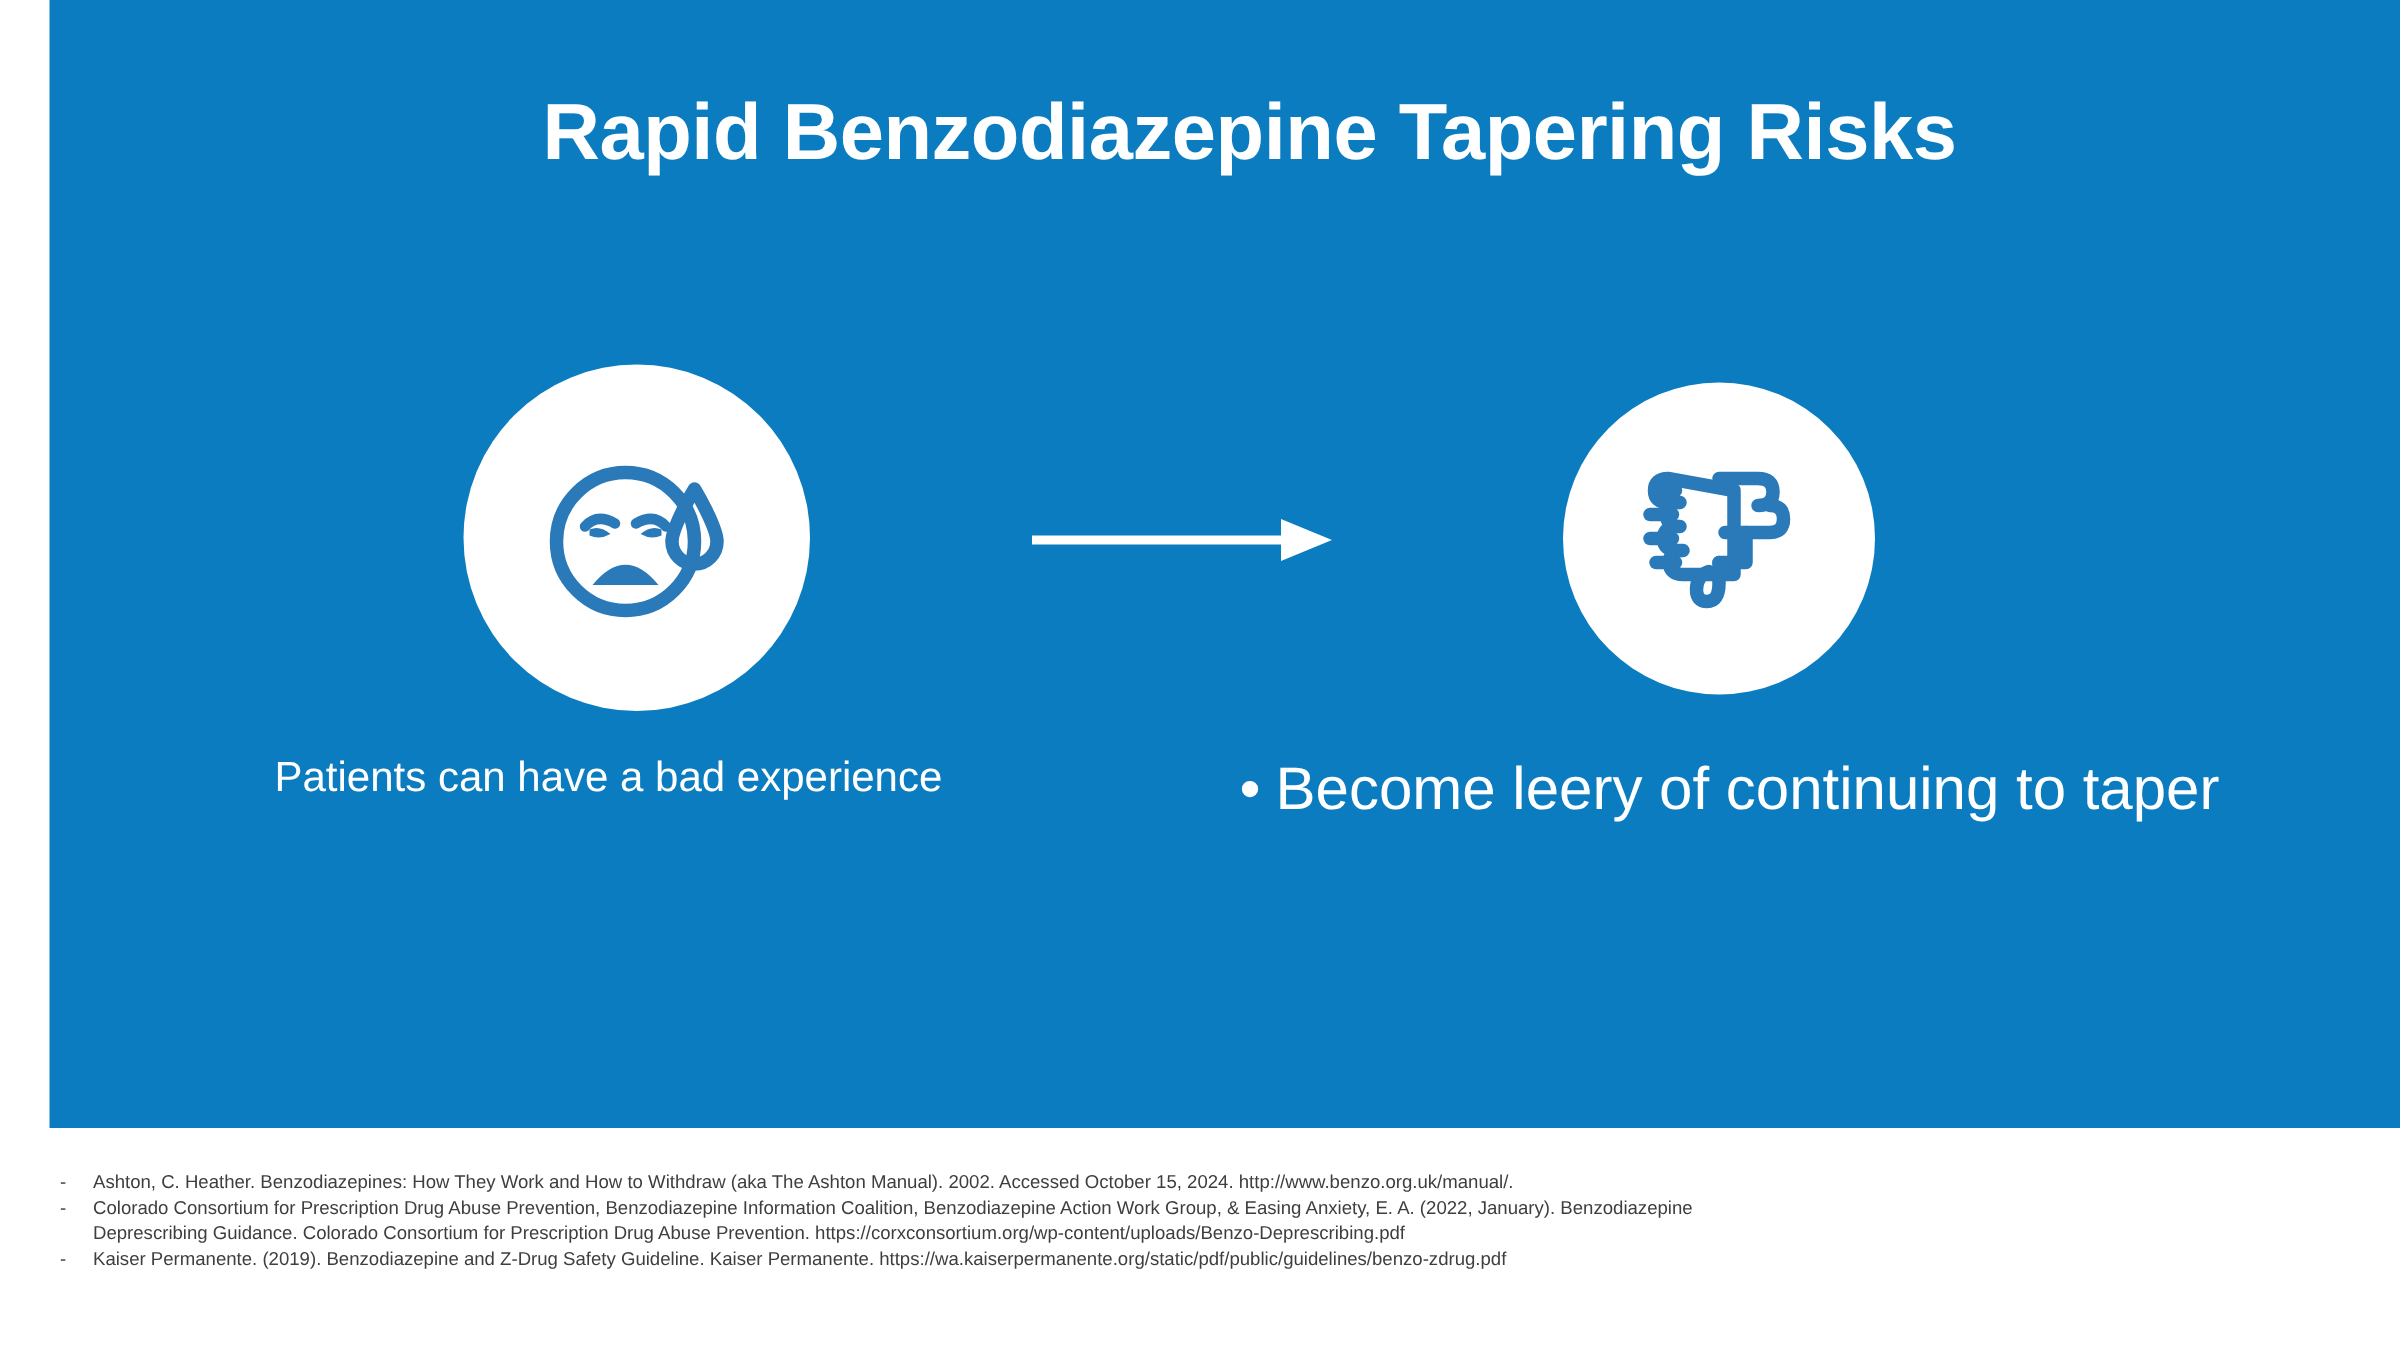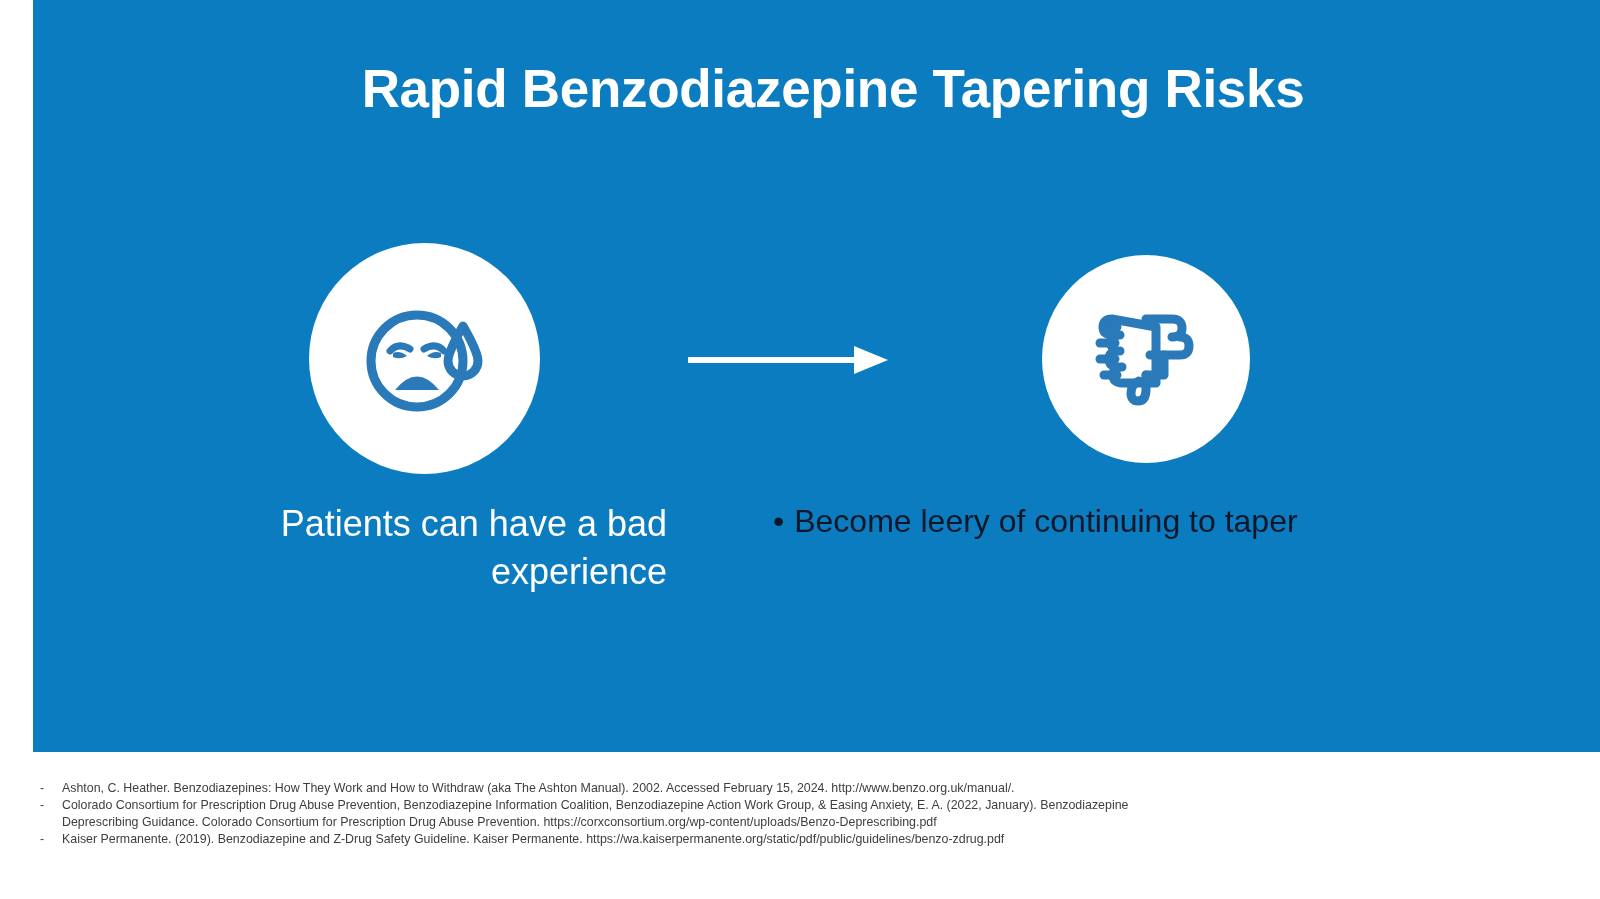--- a/index.html
+++ b/index.html
@@ -71,34 +71,34 @@
     top: 340px;
     width: 205px;
     height: 40px;
   }
   
   .caption-left {
     position: absolute;
     left: 150px;
     top: 500px;
     width: 484px;
-    text-align: right;
+    text-align: left;
     color: #ffffff;
-    font-size: 36px;
+    font-size: 28px;
     line-height: 1.32;
     font-family: "Liberation Sans", sans-serif;
   }
   .caption-right {
     position: absolute;
     left: 740px;
     top: 500px;
     width: 760px;
-    text-align: left;
-    color: #0f172a;
-    font-size: 32px;
+    text-align: center;
+    color: #ffffff;
+    font-size: 40px;
     line-height: 1.32;
     font-family: "Liberation Sans", sans-serif;
   }
   .bullet-line {
     display: block;
     white-space: nowrap;
   }
   .bullet-dot {
     display: inline-block;
     margin-right: 10px;
@@ -185,21 +185,21 @@
         <span class="bullet-dot">•</span><span>Become leery of continuing to taper</span>
       </span>
     </div>
   </div>
 
   <div class="footer">
 
     <div class="refs">
       <div class="ref-item">
         <span class="ref-dash">-</span>
-        <span class="ref-text">Ashton, C. Heather. Benzodiazepines: How They Work and How to Withdraw (aka The Ashton Manual). 2002. Accessed February 15, 2024. http://www.benzo.org.uk/manual/.</span>
+        <span class="ref-text">Ashton, C. Heather. Benzodiazepines: How They Work and How to Withdraw (aka The Ashton Manual). 2002. Accessed October 15, 2024. http://www.benzo.org.uk/manual/.</span>
       </div>
       <div class="ref-item">
         <span class="ref-dash">-</span>
         <span class="ref-text">Colorado Consortium for Prescription Drug Abuse Prevention, Benzodiazepine Information Coalition, Benzodiazepine Action Work Group, &amp; Easing Anxiety, E. A. (2022, January). Benzodiazepine Deprescribing Guidance. Colorado Consortium for Prescription Drug Abuse Prevention. https://corxconsortium.org/wp-content/uploads/Benzo-Deprescribing.pdf</span>
       </div>
       <div class="ref-item">
         <span class="ref-dash">-</span>
         <span class="ref-text">Kaiser Permanente. (2019). Benzodiazepine and Z-Drug Safety Guideline. Kaiser Permanente. https://wa.kaiserpermanente.org/static/pdf/public/guidelines/benzo-zdrug.pdf</span>
       </div>
     </div>

